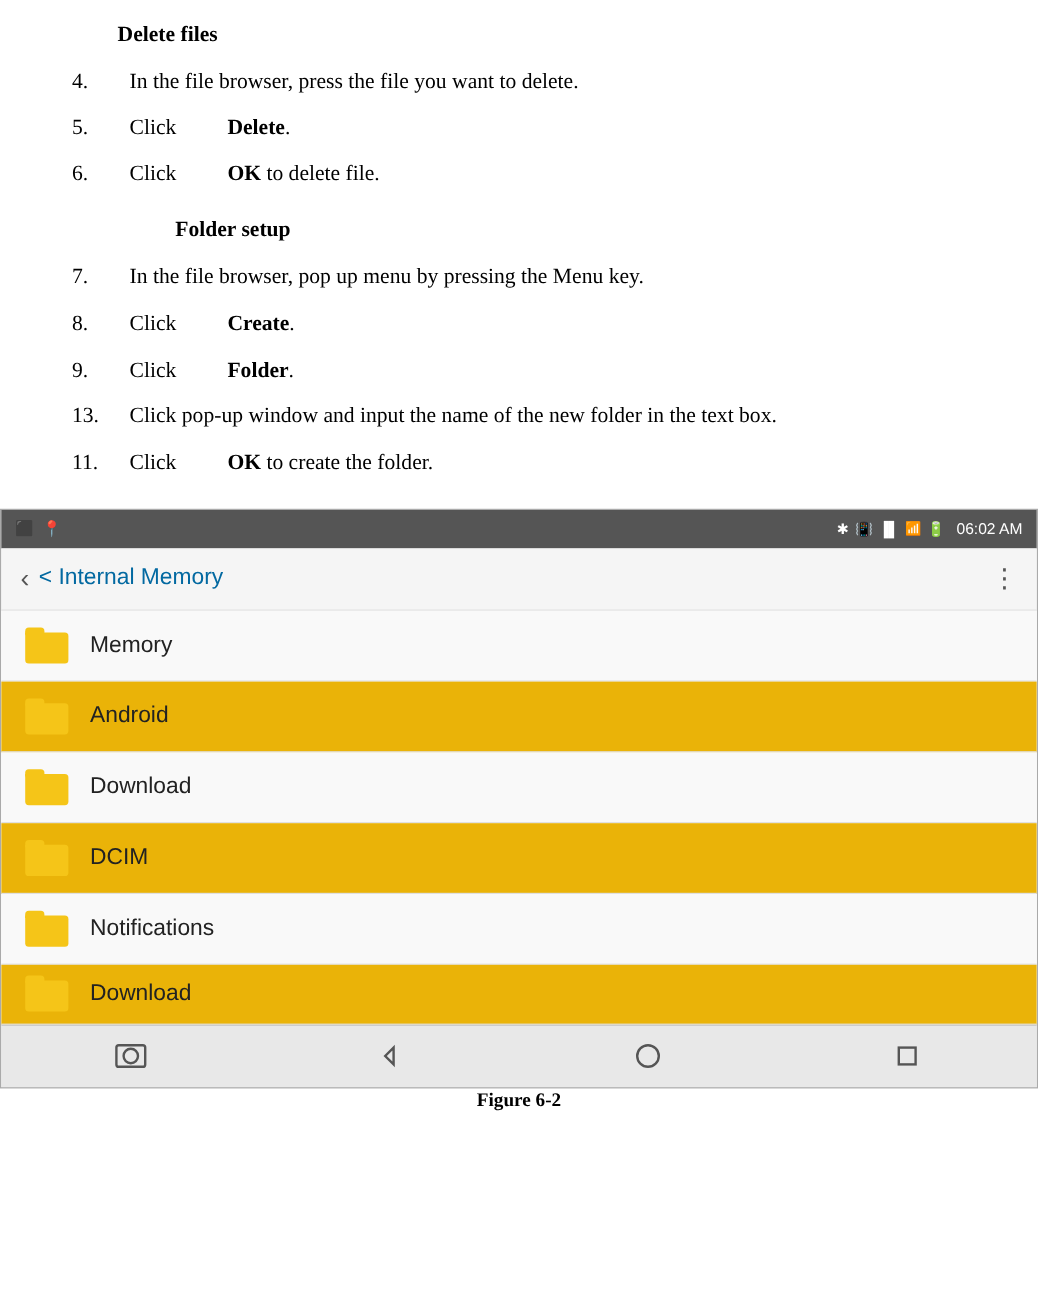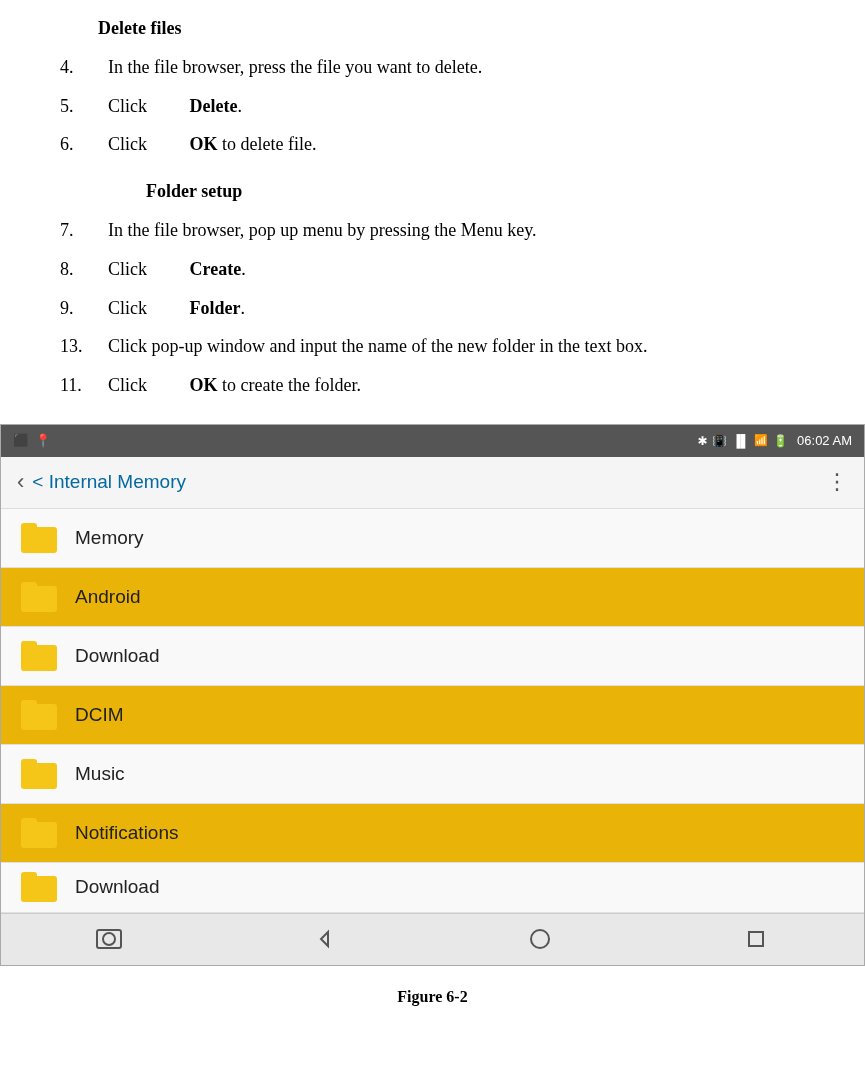--- a/index.html
+++ b/index.html
@@ -171,21 +171,21 @@
       border: 2px solid #555;
       border-radius: 50%;
     }
 
     
     .figure-caption {
       text-align: center;
       font-weight: bold;
       font-family: Georgia, serif;
       font-size: 16px;
-      margin: 22px 0 16px 0;
+      margin: 2px 0 16px 0;
     }
   </style>
 </head>
 <body>
 
 <div class="instructions">
   <div class="numbered-item" style="margin-top:4px;">
     <span class="num"><b>Delete files</b></span>
   </div>
 
@@ -284,27 +284,20 @@
 
     <div class="file-item">
       <div class="folder-icon">
         <div class="folder-tab"></div>
         <div class="folder-body"></div>
       </div>
       <span>DCIM</span>
     </div>
 
 
-    <div class="file-item">
-      <div class="folder-icon">
-        <div class="folder-tab"></div>
-        <div class="folder-body"></div>
-      </div>
-      <span>Music</span>
-    </div>
 
     <div class="file-item">
       <div class="folder-icon">
         <div class="folder-tab"></div>
         <div class="folder-body"></div>
       </div>
       <span>Notifications</span>
     </div>
 
     <div class="file-item" style="height:50px; overflow:hidden;">

